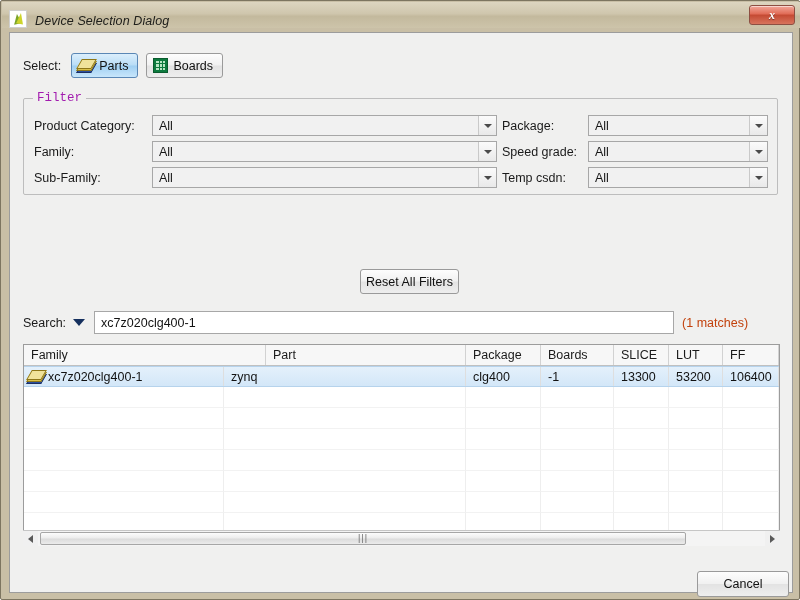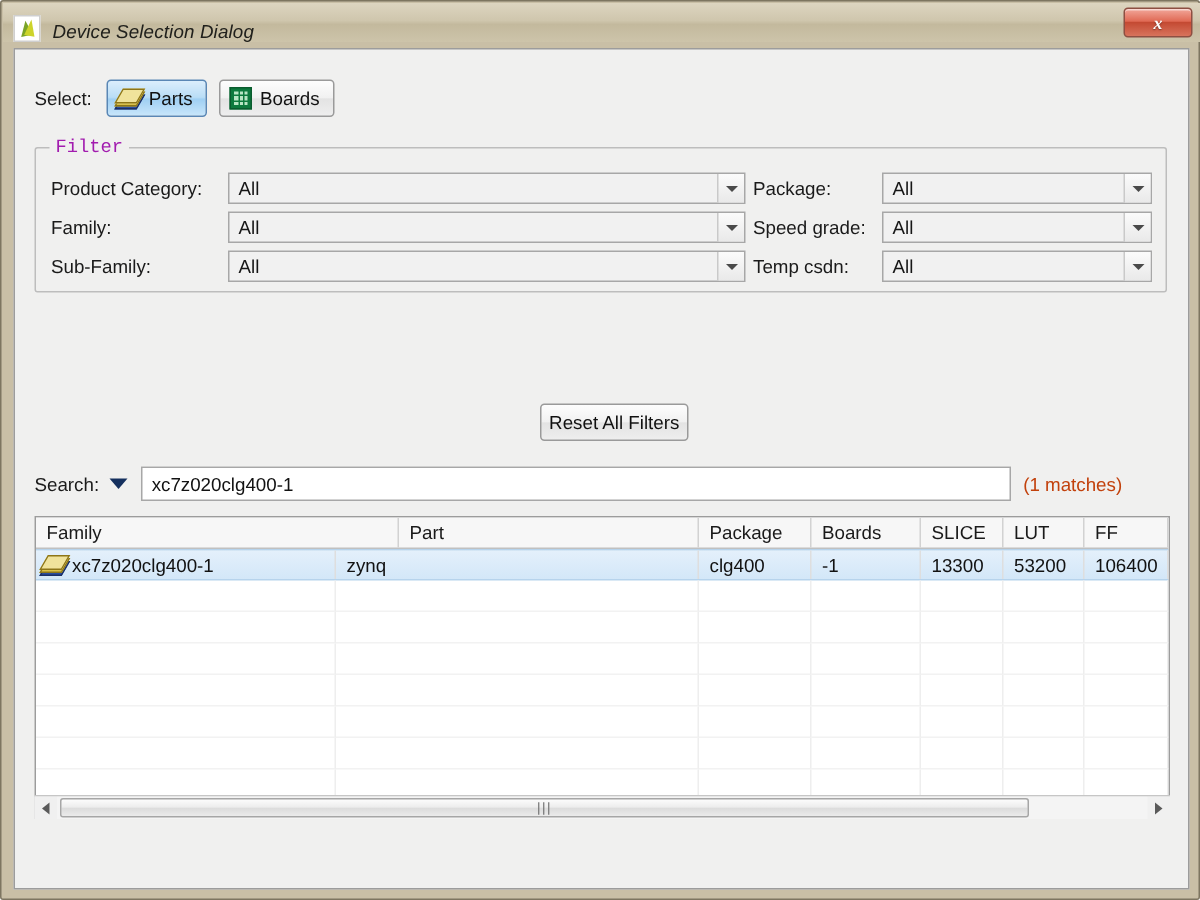--- a/index.html
+++ b/index.html
@@ -616,18 +616,19 @@
       <div class="sb-track">
         <div class="sb-thumb">
           <span class="grip">|||</span>
         </div>
       </div>
       <div class="sb-arrow">
           <span class="ra"></span>
         </div>
     </div>
 
+    <div id="cancel-btn" class="dlg-btn">Cancel</div>
 
     <div id="wm1" class="watermark">https://bl</div>
     <div id="wm2" class="watermark">https://blog.csdn.net/qnb42826353</div>
 
   </div>
 </div>
 
 </body></html>

